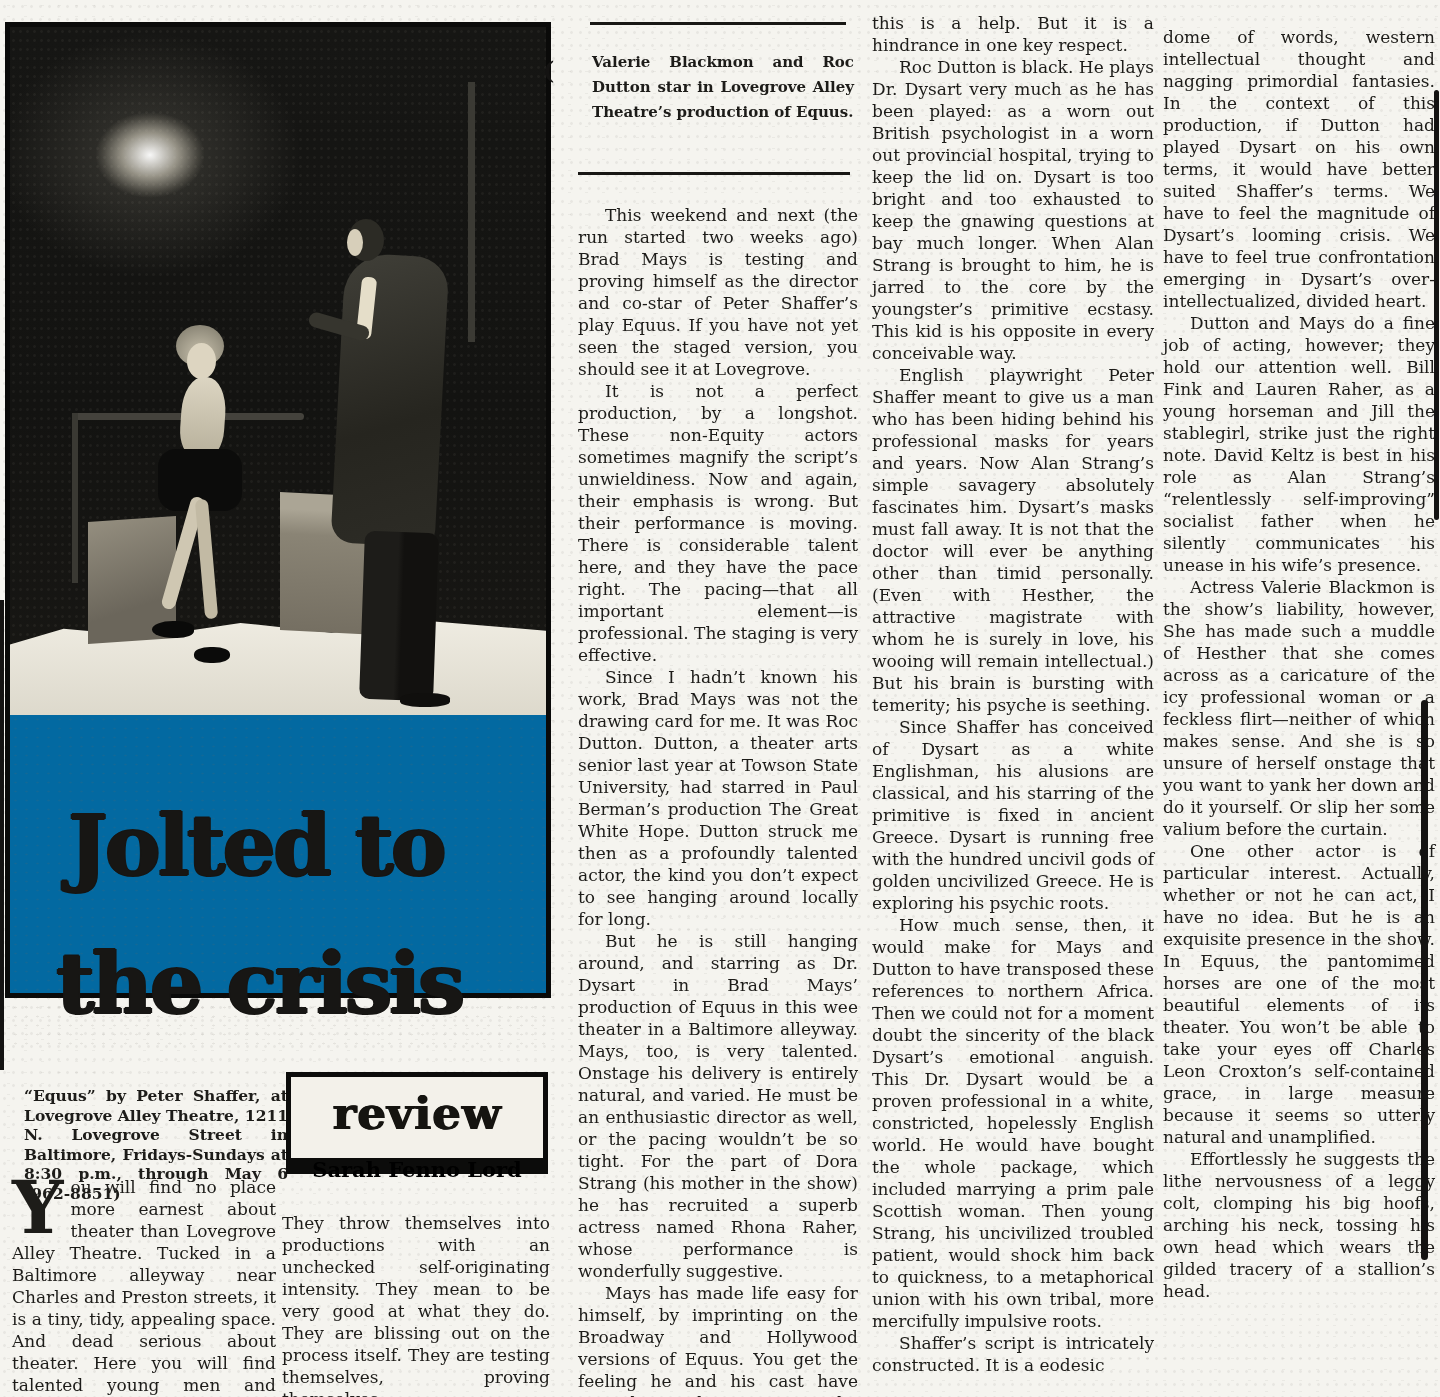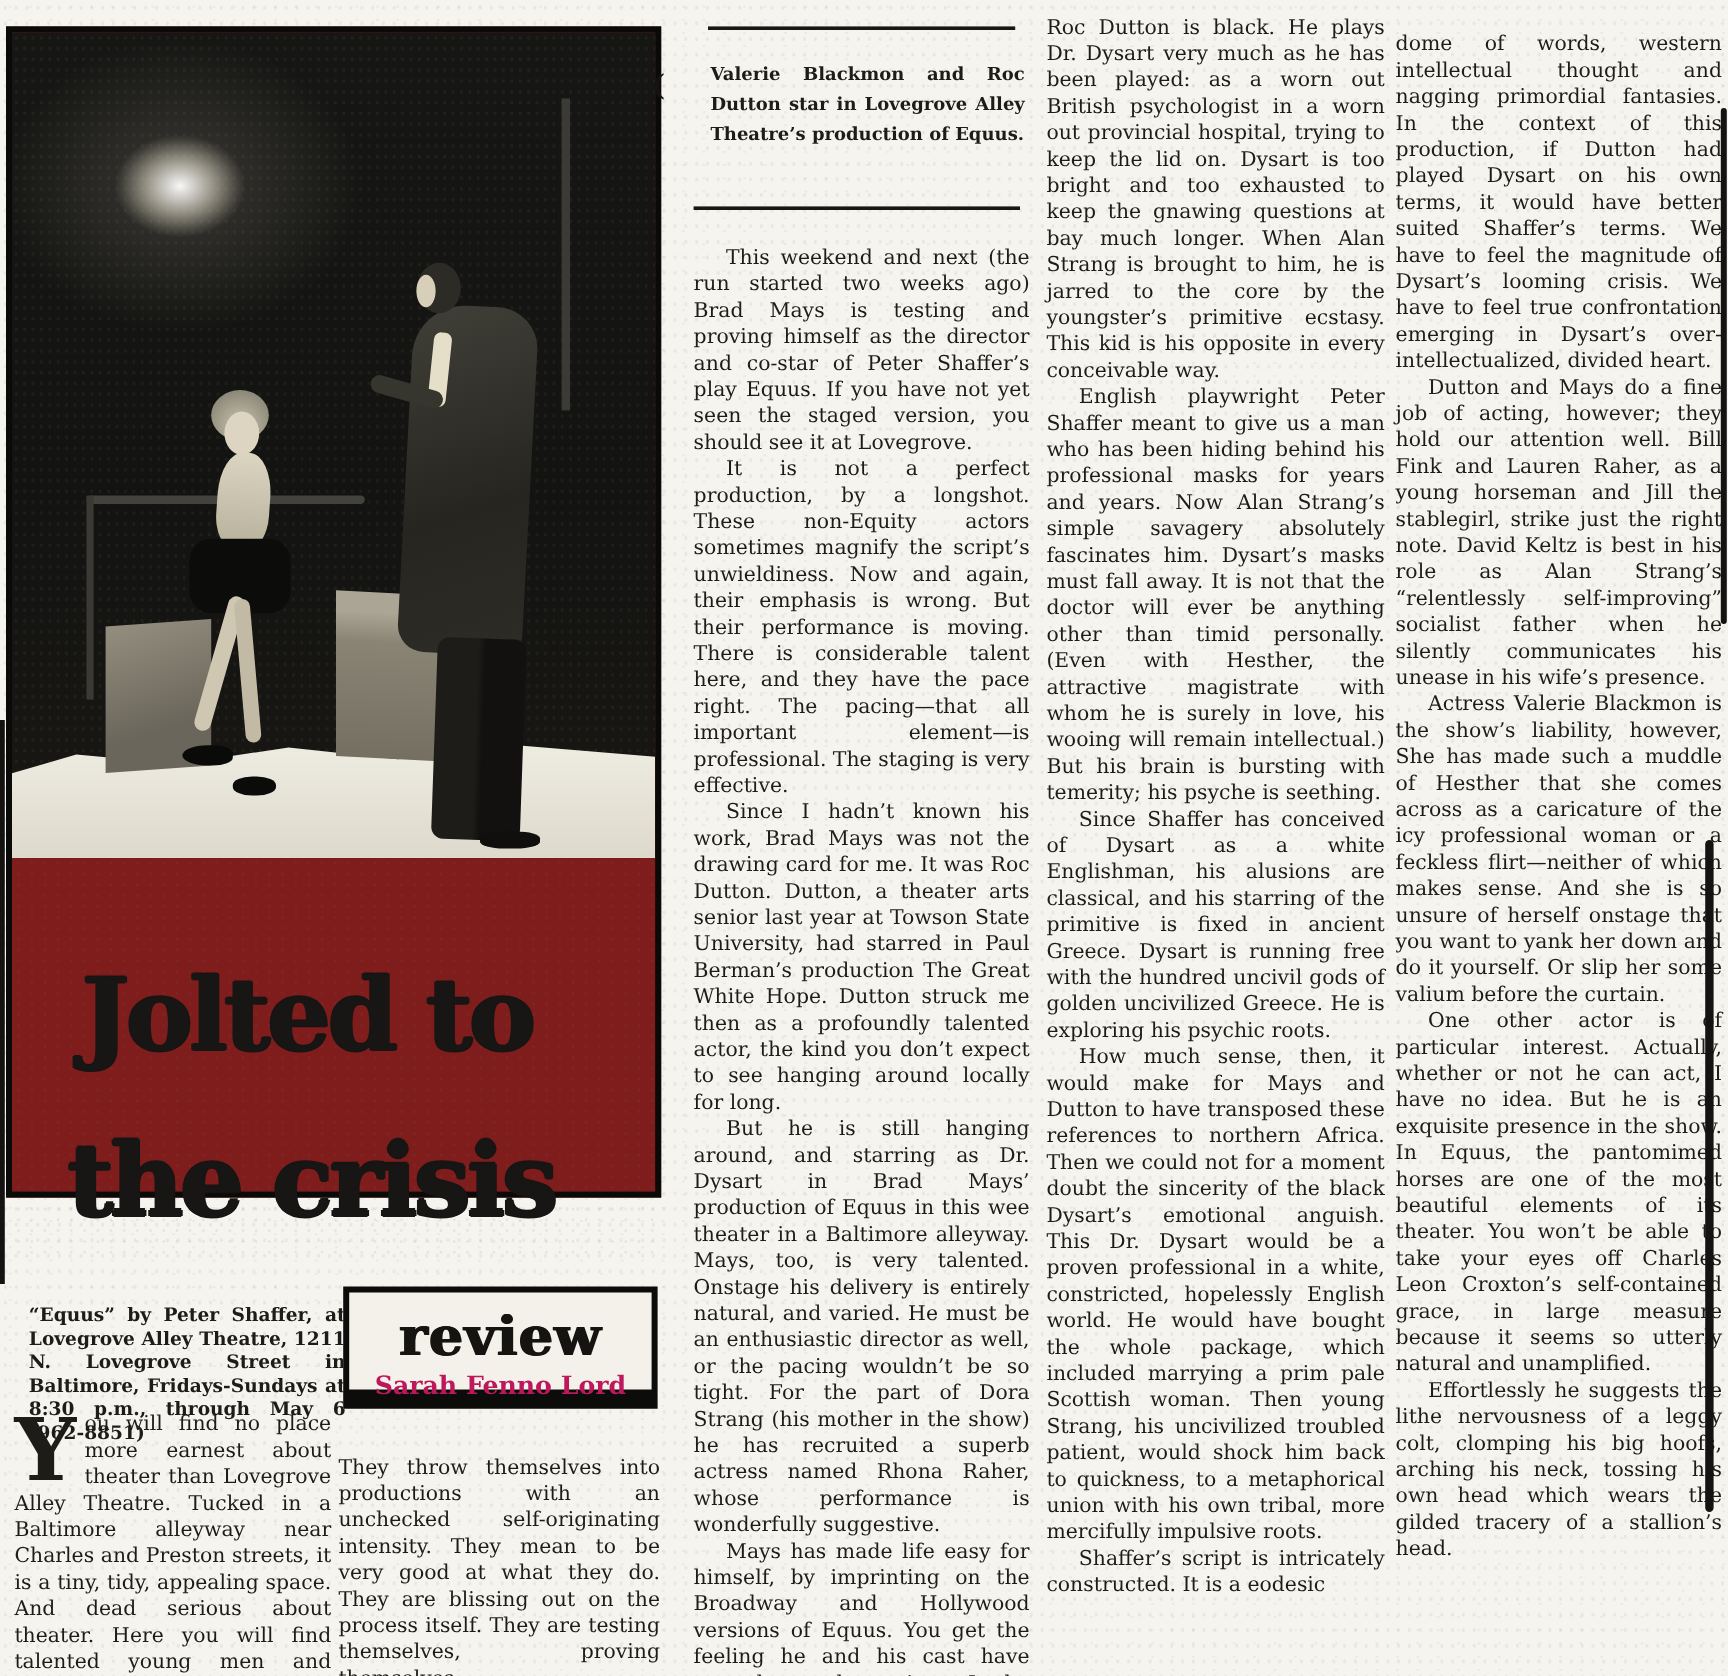--- a/index.html
+++ b/index.html
@@ -14,21 +14,21 @@
     font-family: "DejaVu Serif", serif;
     color: #1d1c19;
     overflow: hidden;
   }
   .abs { position: absolute; }
 
   
   .photo-frame {
     left: 5px; top: 22px; width: 546px; height: 976px;
     border: 5px solid #0a0a09;
-    background: #7f1d1d;
+    background: #0369a1;
   }
   .photo {
     position: relative; width: 100%; height: 688px; overflow: hidden;
     background:
       radial-gradient(ellipse 70px 55px at 140px 128px, rgba(255,255,255,0.96), rgba(230,224,206,0.55) 40%, rgba(150,145,130,0.22) 68%, rgba(0,0,0,0) 78%),
       radial-gradient(ellipse 210px 170px at 140px 128px, rgba(190,185,168,0.22), rgba(0,0,0,0) 72%),
       radial-gradient(rgba(200,195,180,0.06) 1px, transparent 1.5px),
       linear-gradient(#161614, #131311 55%, #181714);
     background-size: auto, auto, 7px 9px, auto;
   }
@@ -104,21 +104,21 @@
     border: 5px solid #0c0c0b; border-bottom-width: 16px;
     background: #f3f1ea;
     text-align: center;
   }
   .review-title {
     margin-top: 14px;
     font-family: "DejaVu Serif", serif; font-weight: bold;
     font-size: 45px; line-height: 46px; letter-spacing: 1px; color: #151410;
     text-shadow: 1px 0 0 #151410, -0.6px 0 0 #151410;
   }
-  .review-byline { margin-top: 5px; font-size: 21px; font-weight: bold; color: #be185d; }
+  .review-byline { margin-top: 20px; font-size: 21px; font-weight: bold; color: #000000; }
 
   
   .col { text-align: justify; font-size: 17px; line-height: 22px; }
   .col p { margin: 0; text-indent: 27px; }
   .col.continued p:first-child { text-indent: 0; }
   .col2 { left: 282px; top: 1212px; width: 268px; }
   .col3 { left: 578px; top: 204px; width: 280px; }
   .col4 { left: 872px; top: 12px; width: 282px; }
   .col5 { left: 1163px; top: 26px; width: 272px; }
 
@@ -189,20 +189,21 @@
     <p>They throw themselves into productions with an unchecked self-originating intensity. They mean to be very good at what they do. They are blissing out on the process itself. They are testing themselves, proving themselves.</p>
   </div>
 <div class="abs col col3">
     <p>This weekend and next (the run started two weeks ago) Brad Mays is testing and proving himself as the director and co-star of Peter Shaffer’s play Equus. If you have not yet seen the staged version, you should see it at Lovegrove.</p>
     <p>It is not a perfect production, by a longshot. These non-Equity actors sometimes magnify the script’s unwieldiness. Now and again, their emphasis is wrong. But their performance is moving. There is considerable talent here, and they have the pace right. The pacing—that all important element—is professional. The staging is very effective.</p>
     <p>Since I hadn’t known his work, Brad Mays was not the drawing card for me. It was Roc Dutton. Dutton, a theater arts senior last year at Towson State University, had starred in Paul Berman’s production The Great White Hope. Dutton struck me then as a profoundly talented actor, the kind you don’t expect to see hanging around locally for long.</p>
     <p>But he is still hanging around, and starring as Dr. Dysart in Brad Mays’ production of Equus in this wee theater in a Baltimore alleyway. Mays, too, is very talented. Onstage his delivery is entirely natural, and varied. He must be an enthusiastic director as well, or the pacing wouldn’t be so tight. For the part of Dora Strang (his mother in the show) he has recruited a superb actress named Rhona Raher, whose performance is wonderfully suggestive.</p>
     <p>Mays has made life easy for himself, by imprinting on the Broadway and Hollywood versions of Equus. You get the feeling he and his cast have seen these a dozen times. In the main,</p>
   </div>
 <div class="abs col col4 continued">
+    <p>this is a help. But it is a hindrance in one key respect.</p>
     <p>Roc Dutton is black. He plays Dr. Dysart very much as he has been played: as a worn out British psychologist in a worn out provincial hospital, trying to keep the lid on. Dysart is too bright and too exhausted to keep the gnawing questions at bay much longer. When Alan Strang is brought to him, he is jarred to the core by the youngster’s primitive ecstasy. This kid is his opposite in every conceivable way.</p>
     <p>English playwright Peter Shaffer meant to give us a man who has been hiding behind his professional masks for years and years. Now Alan Strang’s simple savagery absolutely fascinates him. Dysart’s masks must fall away. It is not that the doctor will ever be anything other than timid personally. (Even with Hesther, the attractive magistrate with whom he is surely in love, his wooing will remain intellectual.) But his brain is bursting with temerity; his psyche is seething.</p>
     <p>Since Shaffer has conceived of Dysart as a white Englishman, his alusions are classical, and his starring of the primitive is fixed in ancient Greece. Dysart is running free with the hundred uncivil gods of golden uncivilized Greece. He is exploring his psychic roots.</p>
     <p>How much sense, then, it would make for Mays and Dutton to have transposed these references to northern Africa. Then we could not for a moment doubt the sincerity of the black Dysart’s emotional anguish. This Dr. Dysart would be a proven professional in a white, constricted, hopelessly English world. He would have bought the whole package, which included marrying a prim pale Scottish woman. Then young Strang, his uncivilized troubled patient, would shock him back to quickness, to a metaphorical union with his own tribal, more mercifully impulsive roots.</p>
     <p>Shaffer’s script is intricately constructed. It is a  eodesic</p>
   </div>
 <div class="abs col col5 continued">
     <p>dome of words, western intellectual thought and nagging primordial fantasies. In the context of this production, if Dutton had played Dysart on his own terms, it would have better suited Shaffer’s terms. We have to feel the magnitude of Dysart’s looming crisis. We have to feel true confrontation emerging in Dysart’s over-intellectualized, divided heart.</p>
     <p>Dutton and Mays do a fine job of acting, however; they hold our attention well. Bill Fink and Lauren Raher, as a young horseman and Jill the stablegirl, strike just the right note. David Keltz is best in his role as Alan Strang’s “relentlessly self-improving” socialist father when he silently communicates his unease in his wife’s presence.</p>
     <p>Actress Valerie Blackmon is the show’s liability, however, She has made such a muddle of Hesther that she comes across as a caricature of the icy professional woman or a feckless flirt—neither of which makes sense. And she is so unsure of herself onstage that you want to yank her down and do it yourself. Or slip her some valium before the curtain.</p>

